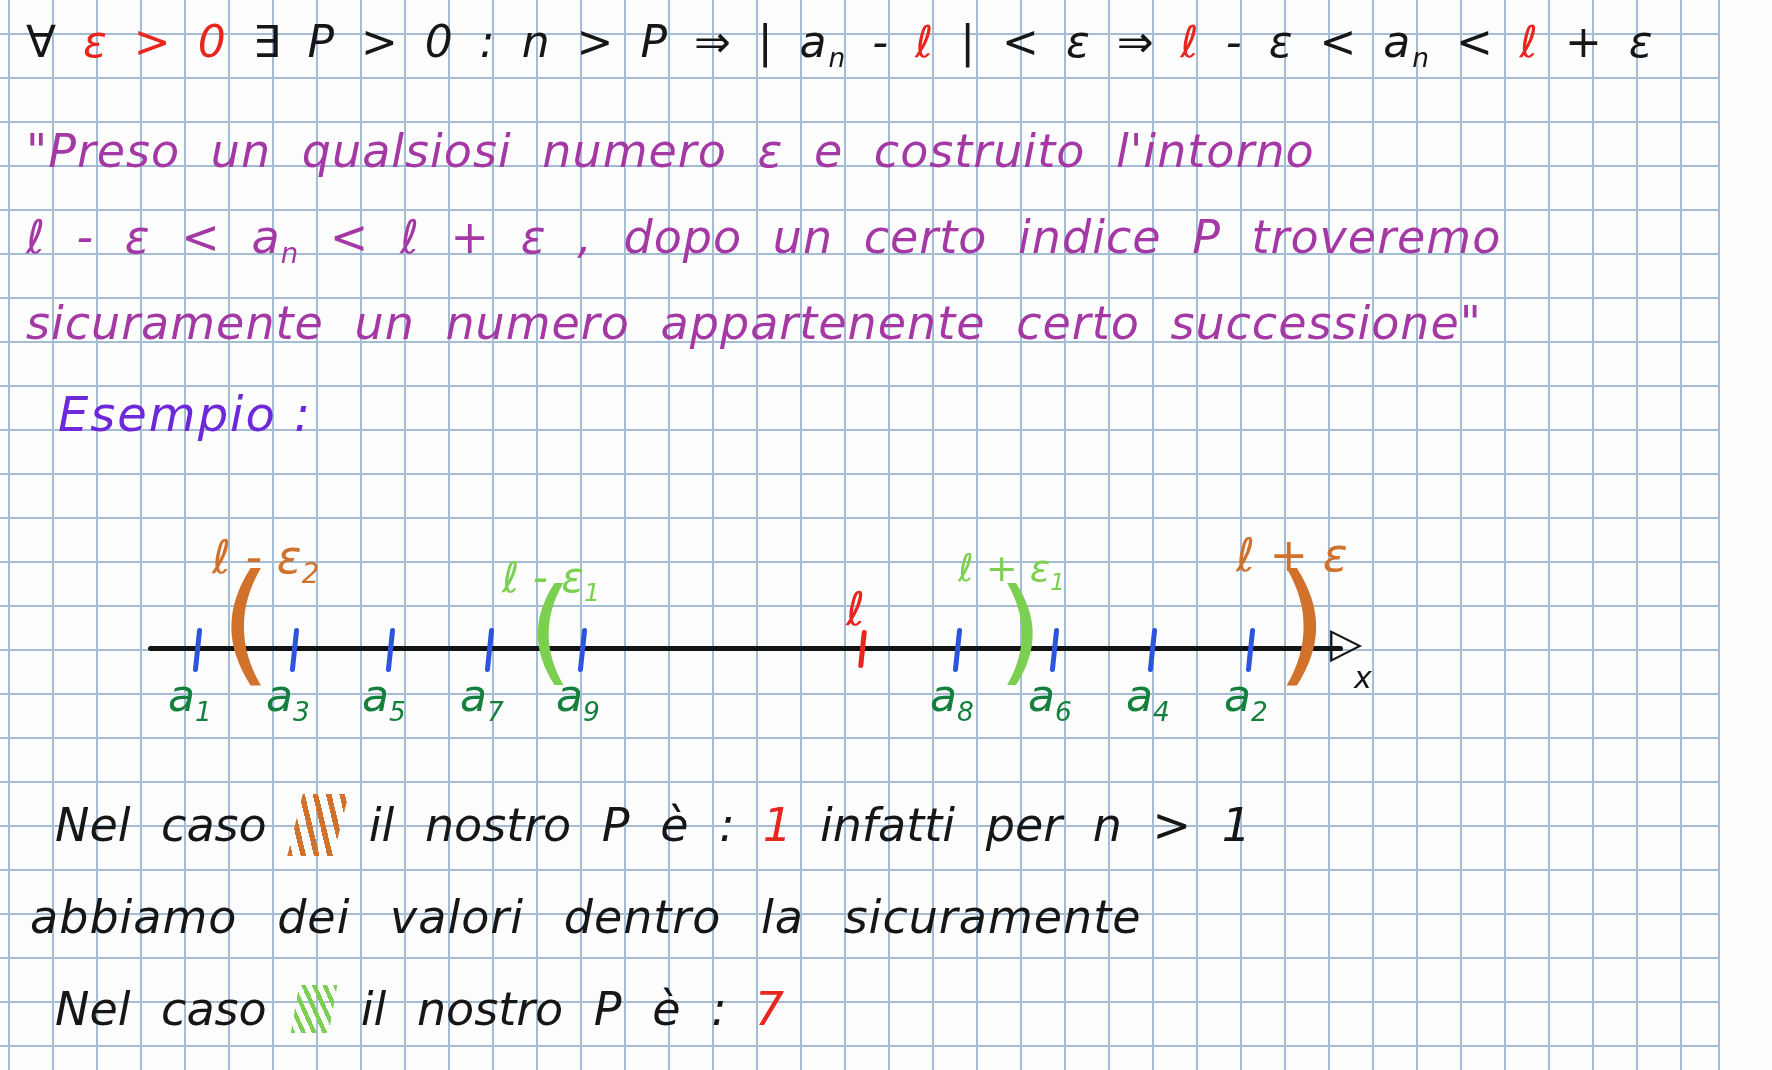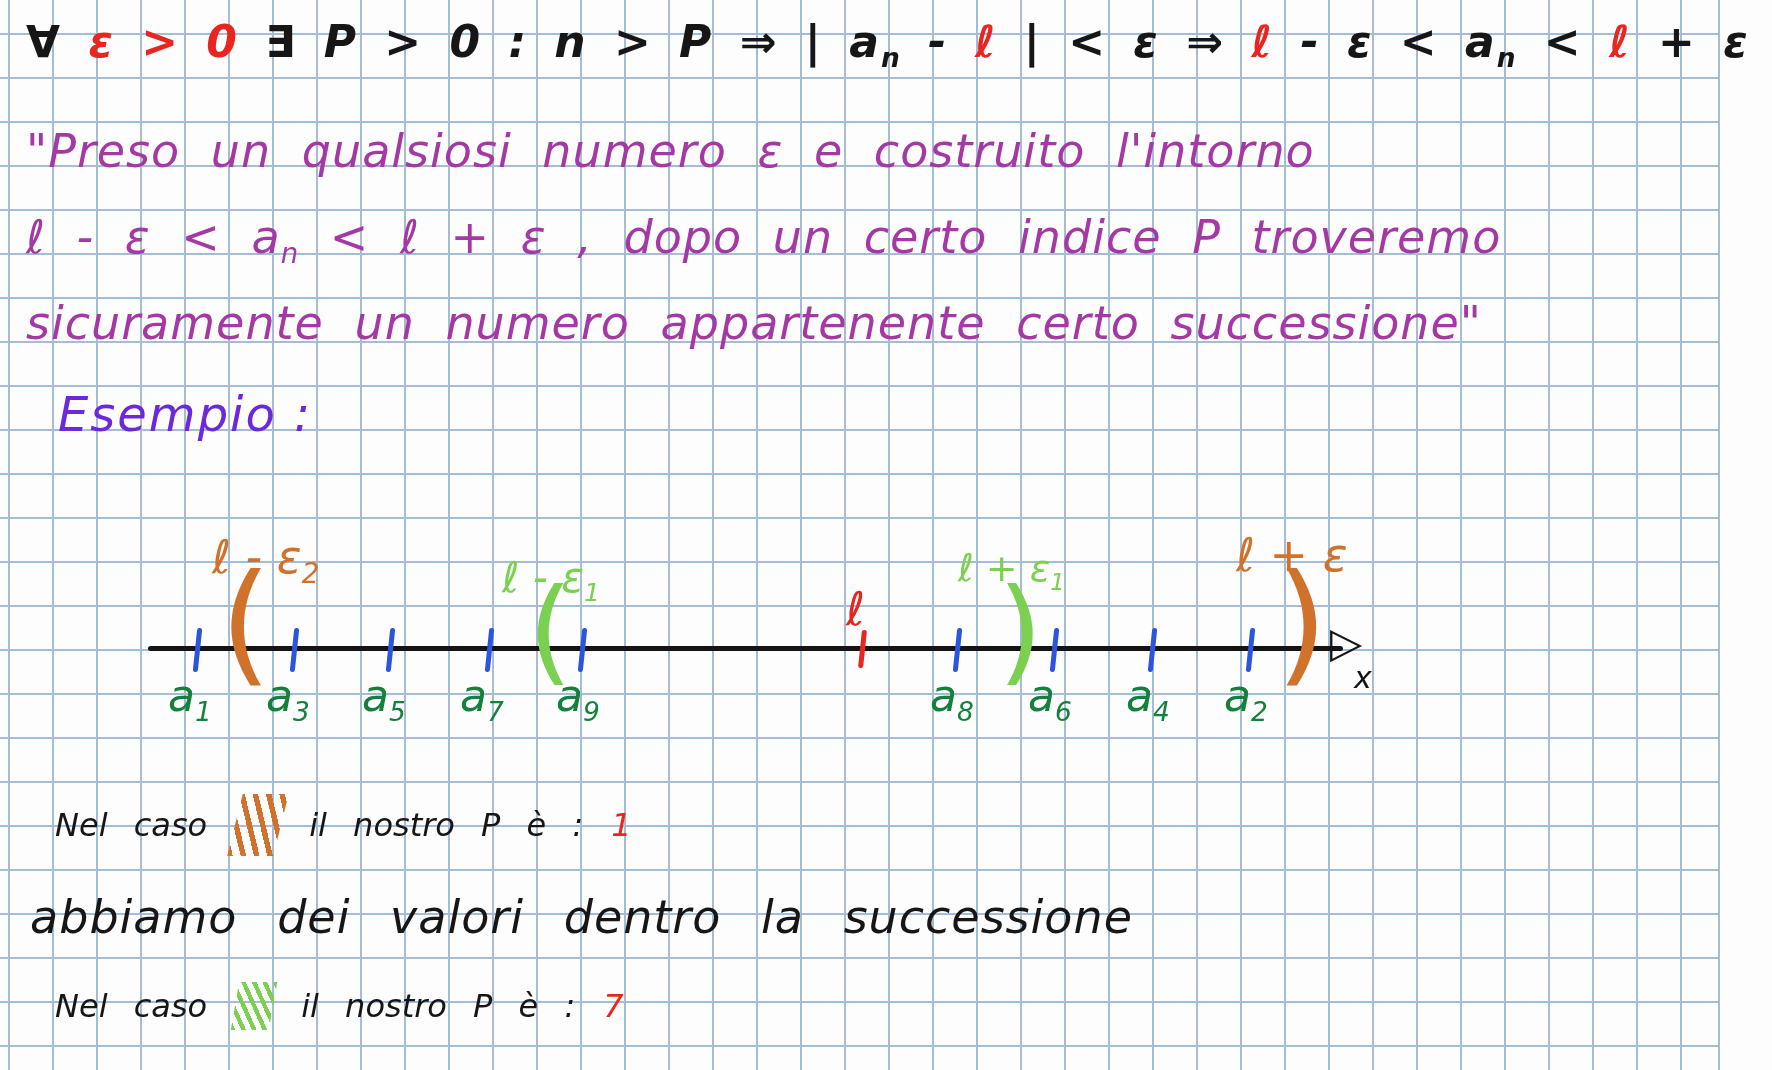--- a/index.html
+++ b/index.html
@@ -18,39 +18,39 @@
   .margin-right{position:absolute;top:0;bottom:0;left:1718px;width:54px;background:#fdfdfd;border-left:2px solid #a5bdd4;}
   .abs{position:absolute;white-space:nowrap;}
   .ink{color:#161616}
   .red{color:#e8251f}
   .purple{color:#a438a4}
   .blue{color:#6d28d9}
   .orange{color:#d0722b}
   .green{color:#7bd051}
   sub{font-size:0.6em;line-height:0;}
   
-  .formula{left:26px;top:16px;font-size:44px;letter-spacing:2px;word-spacing:9px;font-weight:700;}
+  .formula{left:26px;top:16px;font-size:44px;letter-spacing:2px;word-spacing:9px;font-weight:400;}
   
   .quote{font-size:46px;letter-spacing:1px;word-spacing:15px;}
   .q1{left:26px;top:124px;}
   .q2{left:26px;top:210px;}
   .q3{left:26px;top:296px;}
   
   .esempio{left:58px;top:386px;font-size:48px;letter-spacing:2px;}
   
   .axis{left:148px;top:646px;width:1195px;height:5px;background:#141414;border-radius:3px;}
   .arrowhead{left:1330px;top:618px;font-size:42px;font-style:normal;color:#141414;}
   .axis-x{left:1354px;top:660px;font-size:30px;color:#141414;}
   .tick{position:absolute;width:5px;height:44px;top:628px;border-radius:3px;background:#2b55dd;transform:rotate(6deg);}
   .tick.red-t{background:#e8251f;height:38px;top:630px;}
   .bracket{position:absolute;font-style:normal;line-height:1;}
   .ilabel{position:absolute;font-size:46px;}
   .plabel{position:absolute;top:670px;font-size:44px;color:#15803d;}
   
-  .noterow{position:absolute;display:flex;align-items:center;gap:28px;font-size:32px;word-spacing:16px;}
+  .noterow{position:absolute;display:flex;align-items:center;gap:28px;font-size:46px;word-spacing:16px;}
   .hatch{display:inline-block;}
   .hatch.o{width:46px;height:62px;background:repeating-linear-gradient(64deg,#d0722b 0 5px,rgba(0,0,0,0) 5px 12px);transform:skewX(-14deg);}
   .hatch.g{width:38px;height:48px;background:repeating-linear-gradient(58deg,#7bd051 0 4px,rgba(0,0,0,0) 4px 9px);transform:skewX(-10deg);}
 </style>
 </head>
 <body>
 
 <div class="margin-right"></div>
 
 <div class="abs formula">
@@ -101,20 +101,21 @@
   <div class="plabel" style="left:1028px;"><span>a</span><sub>6</sub></div>
   <div class="plabel" style="left:1126px;"><span>a</span><sub>4</sub></div>
   <div class="plabel" style="left:1224px;"><span>a</span><sub>2</sub></div>
 </div>
 
 <div class="noterow" style="left:55px;top:794px;">
   <span class="ink">Nel caso</span>
   <span class="hatch o"></span>
   <span class="ink">il nostro P è :</span>
   <span class="red">1</span>
+  <span class="ink">infatti per n &gt; 1</span>
 </div>
-<div class="abs ink" style="left:30px;top:890px;font-size:46px;word-spacing:24px;letter-spacing:1px;">abbiamo dei valori dentro la successione</div>
+<div class="abs ink" style="left:30px;top:890px;font-size:46px;word-spacing:24px;letter-spacing:1px;">abbiamo dei valori dentro la sicuramente</div>
 <div class="noterow" style="left:55px;top:982px;">
   <span class="ink">Nel caso</span>
   <span class="hatch g"></span>
   <span class="ink">il nostro P è :</span>
   <span class="red">7</span>
 </div>
 
 </body></html>

